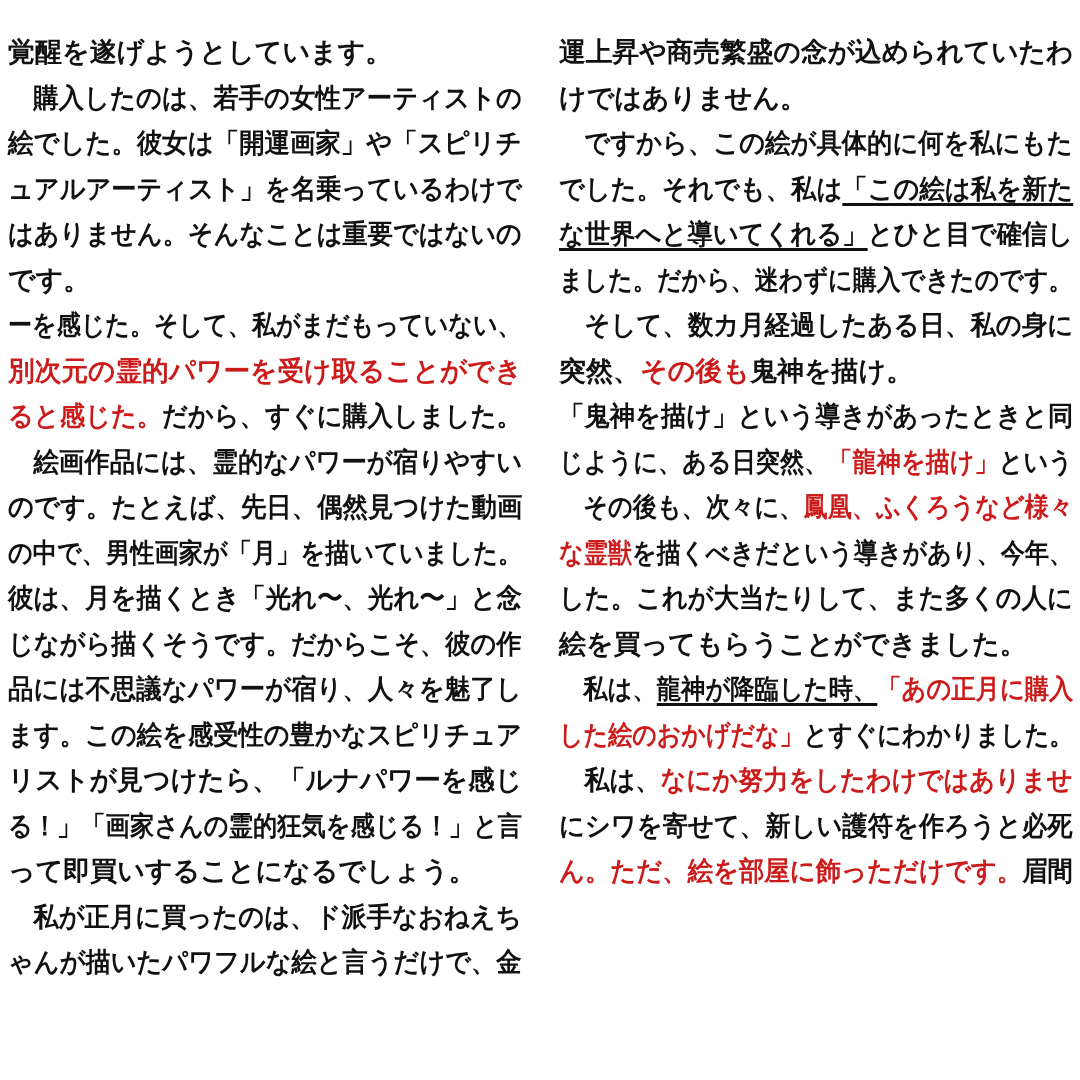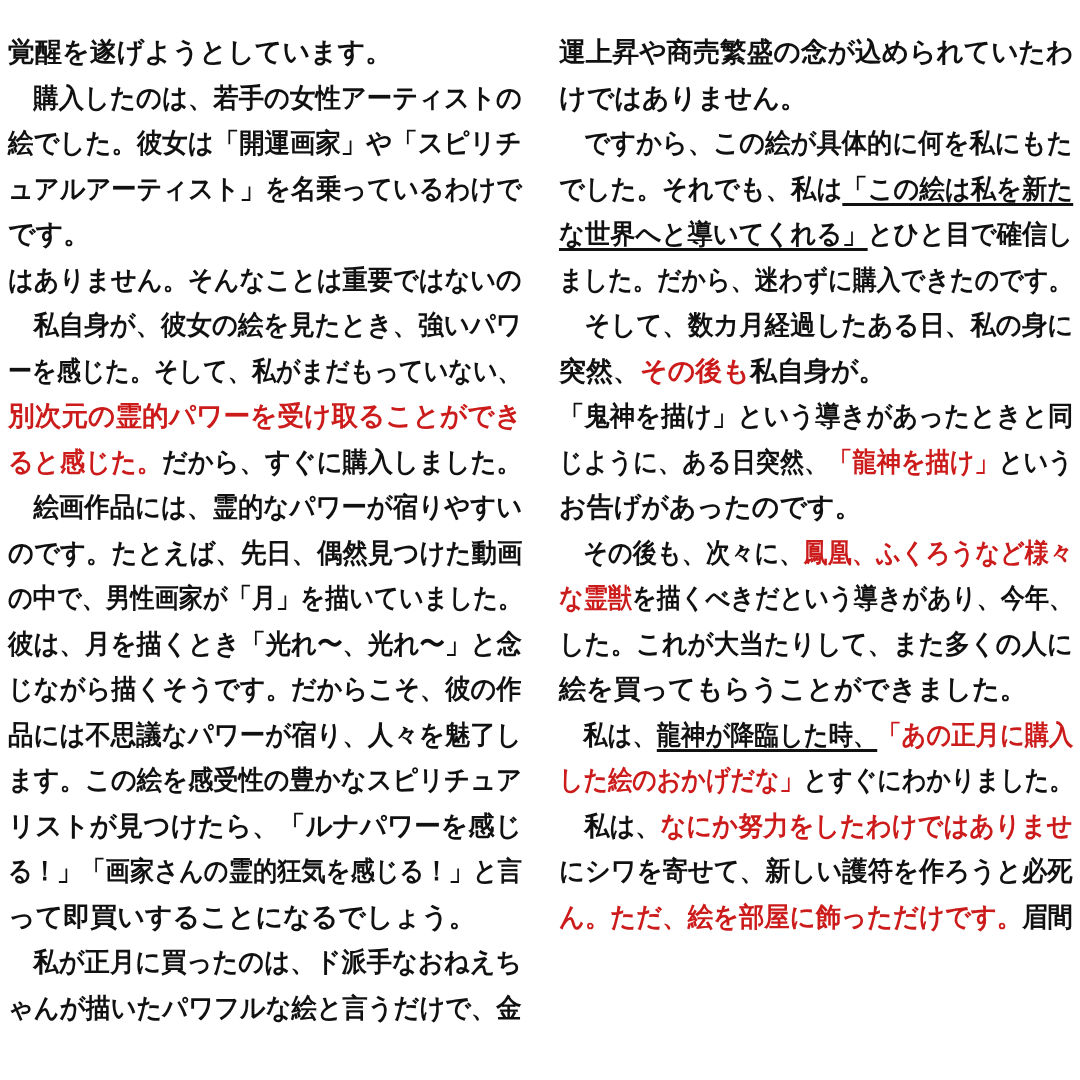--- a/index.html
+++ b/index.html
@@ -47,23 +47,22 @@
 </style>
 </head>
 <body>
 
 <div class="page">
   <div class="column">
       <div class="line"><span class="fit"><span class="s-n">覚醒を遂げようとしています。</span></span></div>
       <div class="line"><span class="fit" style="transform: scaleX(0.939671);"><span class="s-n">　購入したのは、若手の女性アーティストの</span></span></div>
       <div class="line"><span class="fit" style="transform: scaleX(0.941392);"><span class="s-n">絵でした。彼女は「開運画家」や「スピリチ</span></span></div>
       <div class="line"><span class="fit" style="transform: scaleX(0.934545);"><span class="s-n">ュアルアーティスト」を名乗っているわけで</span></span></div>
+      <div class="line"><span class="fit" style="transform: scaleX(0.932849);"><span class="s-n">はありません。そんなことは重要ではないの</span></span></div>
       <div class="line"><span class="fit"><span class="s-n">です。</span></span></div>
-      <div class="line"><span class="fit" style="transform: scaleX(0.932849);"><span class="s-n">はありません。そんなことは重要ではないの</span></span></div>
-      <div class="line"><span class="fit" style="transform: scaleX(0.941392);"><span class="s-n">　私自身が、彼女の絵を見たとき、強いパワ</span></span></div>
       <div class="line"><span class="fit" style="transform: scaleX(0.890815);"><span class="s-n">ーを感じた。そして、私がまだもっていない、</span></span></div>
       <div class="line"><span class="fit" style="transform: scaleX(0.988462);"><span class="s-r">別次元の霊的パワーを受け取ることができ</span></span></div>
       <div class="line"><span class="fit" style="transform: scaleX(0.936248);"><span class="s-r">ると感じた。</span><span class="s-n">だから、すぐに購入しました。</span></span></div>
       <div class="line"><span class="fit" style="transform: scaleX(0.941392);"><span class="s-n">　絵画作品には、霊的なパワーが宿りやすい</span></span></div>
       <div class="line"><span class="fit" style="transform: scaleX(0.941392);"><span class="s-n">のです。たとえば、先日、偶然見つけた動画</span></span></div>
       <div class="line"><span class="fit" style="transform: scaleX(0.897033);"><span class="s-n">の中で、男性画家が「月」を描いていました。</span></span></div>
       <div class="line"><span class="fit" style="transform: scaleX(0.943119);"><span class="s-n">彼は、月を描くとき「光れ〜、光れ〜」と念</span></span></div>
       <div class="line"><span class="fit" style="transform: scaleX(0.934545);"><span class="s-n">じながら描くそうです。だからこそ、彼の作</span></span></div>
       <div class="line"><span class="fit" style="transform: scaleX(0.941392);"><span class="s-n">品には不思議なパワーが宿り、人々を魅了し</span></span></div>
       <div class="line"><span class="fit" style="transform: scaleX(0.936248);"><span class="s-n">ます。この絵を感受性の豊かなスピリチュア</span></span></div>
@@ -74,24 +73,23 @@
       <div class="line"><span class="fit" style="transform: scaleX(0.934545);"><span class="s-n">ゃんが描いたパワフルな絵と言うだけで、金</span></span></div>
     </div>
   <div class="column">
       <div class="line"><span class="fit" style="transform: scaleX(0.990366);"><span class="s-n">運上昇や商売繁盛の念が込められていたわ</span></span></div>
       <div class="line"><span class="fit"><span class="s-n">けではありません。</span></span></div>
       <div class="line"><span class="fit" style="transform: scaleX(0.937956);"><span class="s-n">　ですから、この絵が具体的に何を私にもた</span></span></div>
       <div class="line"><span class="fit" style="transform: scaleX(0.937956);"><span class="s-n">でした。それでも、私は</span><span class="s-u">「この絵は私を新た</span></span></div>
       <div class="line"><span class="fit" style="transform: scaleX(0.937956);"><span class="s-u">な世界へと導いてくれる」</span><span class="s-n">とひと目で確信し</span></span></div>
       <div class="line"><span class="fit" style="transform: scaleX(0.890815);"><span class="s-n">ました。だから、迷わずに購入できたのです。</span></span></div>
       <div class="line"><span class="fit" style="transform: scaleX(0.941392);"><span class="s-n">　そして、</span><span class="s-b">数カ月経過したある日、私の身に</span></span></div>
-      <div class="line"><span class="fit"><span class="s-b">突然、</span><span class="s-rb">その後も</span><span class="s-b">私自身が。</span></span></div>
+      <div class="line"><span class="fit"><span class="s-b">突然、</span><span class="s-rb">その後も</span><span class="s-b">鬼神を描け。</span></span></div>
       <div class="line"><span class="fit" style="transform: scaleX(0.937956);"><span class="s-n">「鬼神を描け」という導きがあったときと同</span></span></div>
       <div class="line"><span class="fit" style="transform: scaleX(0.89547);"><span class="s-n">じように、ある日突然、</span><span class="s-r">「龍神を描け」</span><span class="s-n">という</span></span></div>
-      <div class="line"><span class="fit"><span class="s-n">お告げがあったのです。</span></span></div>
       <div class="line"><span class="fit" style="transform: scaleX(0.897033);"><span class="s-n">　その後も、次々に、</span><span class="s-r">鳳凰、ふくろうなど様々</span></span></div>
       <div class="line"><span class="fit" style="transform: scaleX(0.893913);"><span class="s-r">な霊獣</span><span class="s-n">を描くべきだという導きがあり、今年、</span></span></div>
       <div class="line"><span class="fit" style="transform: scaleX(0.936248);"><span class="s-n">した。これが大当たりして、また多くの人に</span></span></div>
       <div class="line"><span class="fit"><span class="s-n">絵を買ってもらうことができました。</span></span></div>
       <div class="line"><span class="fit" style="transform: scaleX(0.900175);"><span class="s-n">　私は、</span><span class="s-u">龍神が降臨した時、</span><span class="s-r">「あの正月に購入</span></span></div>
       <div class="line"><span class="fit" style="transform: scaleX(0.889273);"><span class="s-r">した絵のおかげだな」</span><span class="s-n">とすぐにわかりました。</span></span></div>
       <div class="line"><span class="fit" style="transform: scaleX(0.934545);"><span class="s-n">　私は、</span><span class="s-r">なにか努力をしたわけではありませ</span></span></div>
       <div class="line"><span class="fit" style="transform: scaleX(0.937956);"><span class="s-n">にシワを寄せて、新しい護符を作ろうと必死</span></span></div>
       <div class="line"><span class="fit" style="transform: scaleX(0.939671);"><span class="s-r">ん。ただ、絵を部屋に飾っただけです。</span><span class="s-n">眉間</span></span></div>
     </div>

